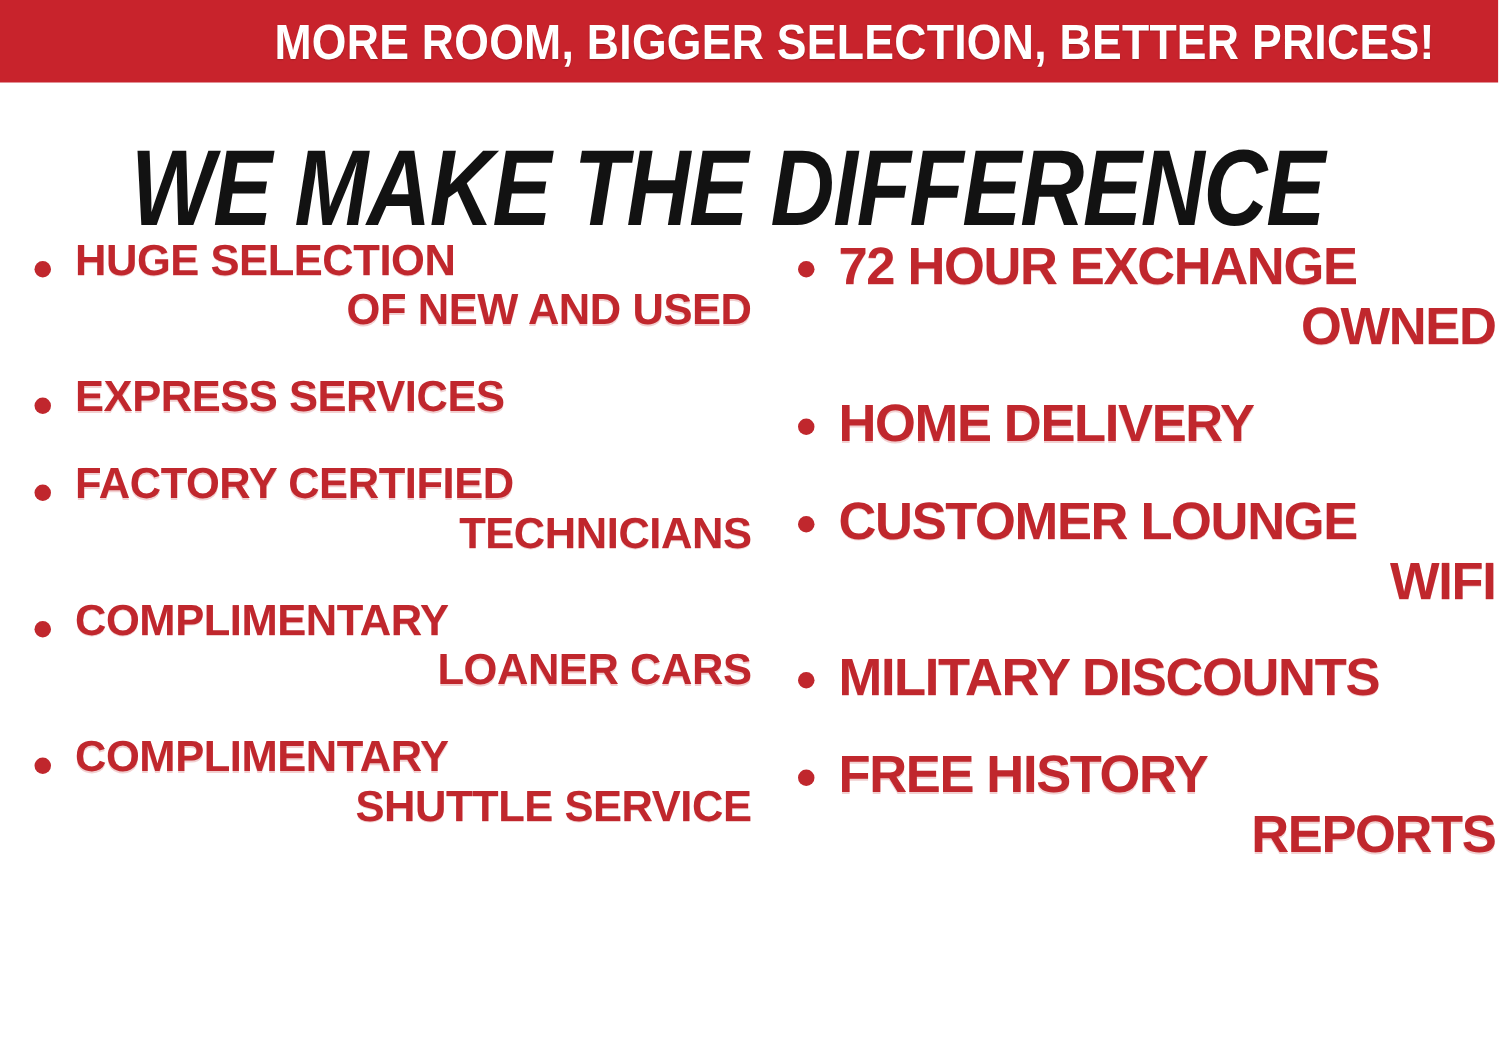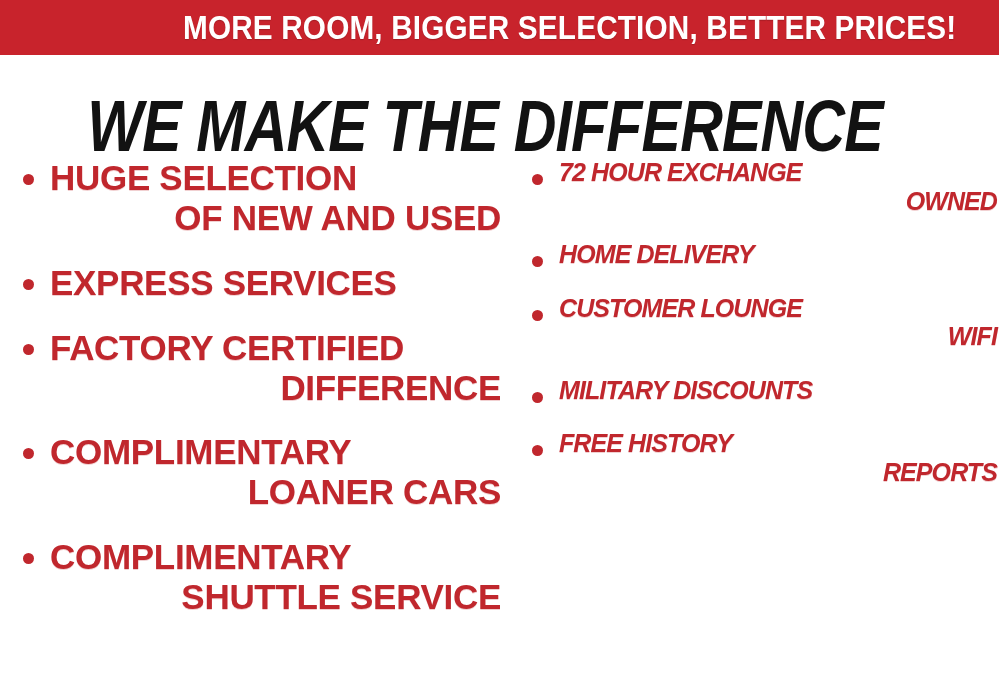--- a/index.html
+++ b/index.html
@@ -103,35 +103,34 @@
     width: 11px;
     height: 11px;
     border-radius: 50%;
     background: #c0272d;
   }
   .bullet-text {
     display: block;
     color: #c0272d;
     font-family: "Liberation Sans", sans-serif;
     font-weight: bold;
-    font-size: 35px;
+    font-size: 29px;
     line-height: 1.14;
     letter-spacing: -0.3px;
     text-shadow: 0 1px 0 rgba(192,39,45,0.22);
   }
   .bullet-text .line2 {
     display: block;
     text-align: right;
   }
 
   
   #col-right .bullet-text {
-    font-size: 25px;
+    font-size: 35px;
     letter-spacing: -0.9px;
-    font-style: italic;
   }
 </style>
 </head>
 <body>
 
 <div id="banner">
 
   <div id="topbar">
     <span id="topbar-text">MORE ROOM, BIGGER SELECTION, BETTER PRICES!</span>
   </div>
@@ -156,21 +155,21 @@
         <span class="bullet-dot"></span>
         <span class="bullet-text">
           <span>EXPRESS SERVICES</span>
         </span>
       </div>
 
       <div class="bullet-item">
         <span class="bullet-dot"></span>
         <span class="bullet-text">
           <span>FACTORY CERTIFIED</span>
-          <span class="line2">DIFFERENCE</span>
+          <span class="line2">TECHNICIANS</span>
         </span>
       </div>
 
       <div class="bullet-item">
         <span class="bullet-dot"></span>
         <span class="bullet-text">
           <span>COMPLIMENTARY</span>
           <span class="line2">LOANER CARS</span>
         </span>
       </div>

